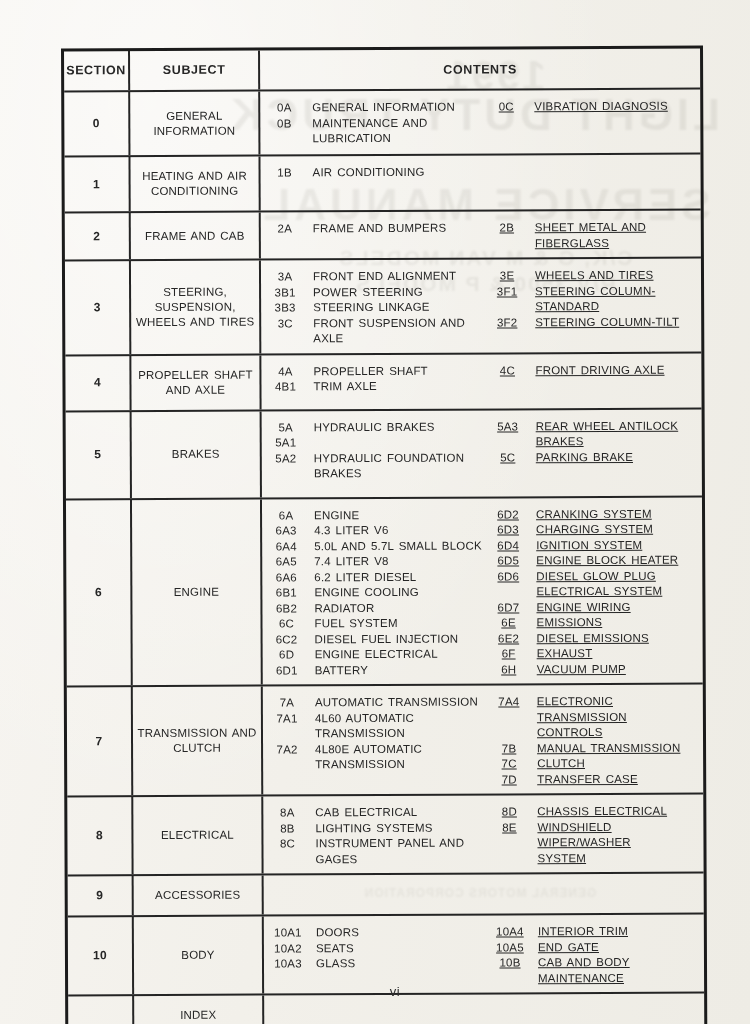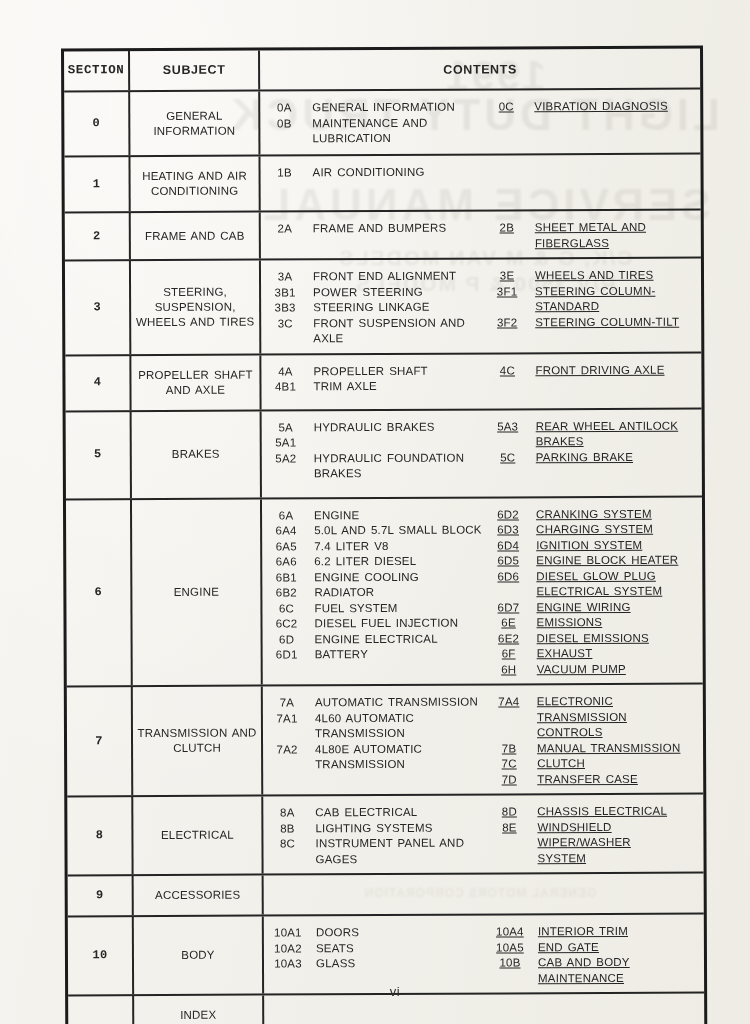--- a/index.html
+++ b/index.html
@@ -33,21 +33,20 @@
     box-sizing:border-box;
   }
   .t-row { display:flex; border-top:2px solid #242424; box-sizing:border-box; }
   .t-row:first-child { border-top:none; }
 
   .c-section {
     width:66px; flex:none; border-right:2px solid #242424; box-sizing:border-box;
     display:flex; align-items:center; justify-content:center; text-align:center;
     font-weight:bold; font-size:12px; line-height:15px; white-space:pre-line;
     letter-spacing:.3px;
-    font-family:Liberation Mono, monospace;
   }
   .c-section.small { font-size:10.5px; line-height:13px; }
   .c-subject {
     width:130px; flex:none; border-right:2px solid #242424; box-sizing:border-box;
     display:flex; align-items:center; justify-content:center; text-align:center;
     font-size:11.5px; line-height:15px; white-space:pre-line; letter-spacing:.2px;
     word-spacing:1.5px; padding:12px 2px;
   }
   .c-contents { flex:1; display:flex; align-items:flex-start; padding:9px 0 6px 4px; box-sizing:border-box; }
   .sub-col-left  { width:222px; flex:none; }
@@ -250,20 +249,24 @@
     <div class="t-row" style="min-height: 174px;">
       <div class="c-section">6</div>
       <div class="c-subject">ENGINE</div>
       <div class="c-contents">
         <div class="sub-col-left">
           <div class="entry">
             <span class="code">6A</span>
             <span class="desc">ENGINE</span>
           </div>
           <div class="entry">
+            <span class="code">6A3</span>
+            <span class="desc">4.3 LITER V6</span>
+          </div>
+          <div class="entry">
             <span class="code">6A4</span>
             <span class="desc">5.0L AND 5.7L SMALL BLOCK</span>
           </div>
           <div class="entry">
             <span class="code">6A5</span>
             <span class="desc">7.4 LITER V8</span>
           </div>
           <div class="entry">
             <span class="code">6A6</span>
             <span class="desc">6.2 LITER DIESEL</span>

